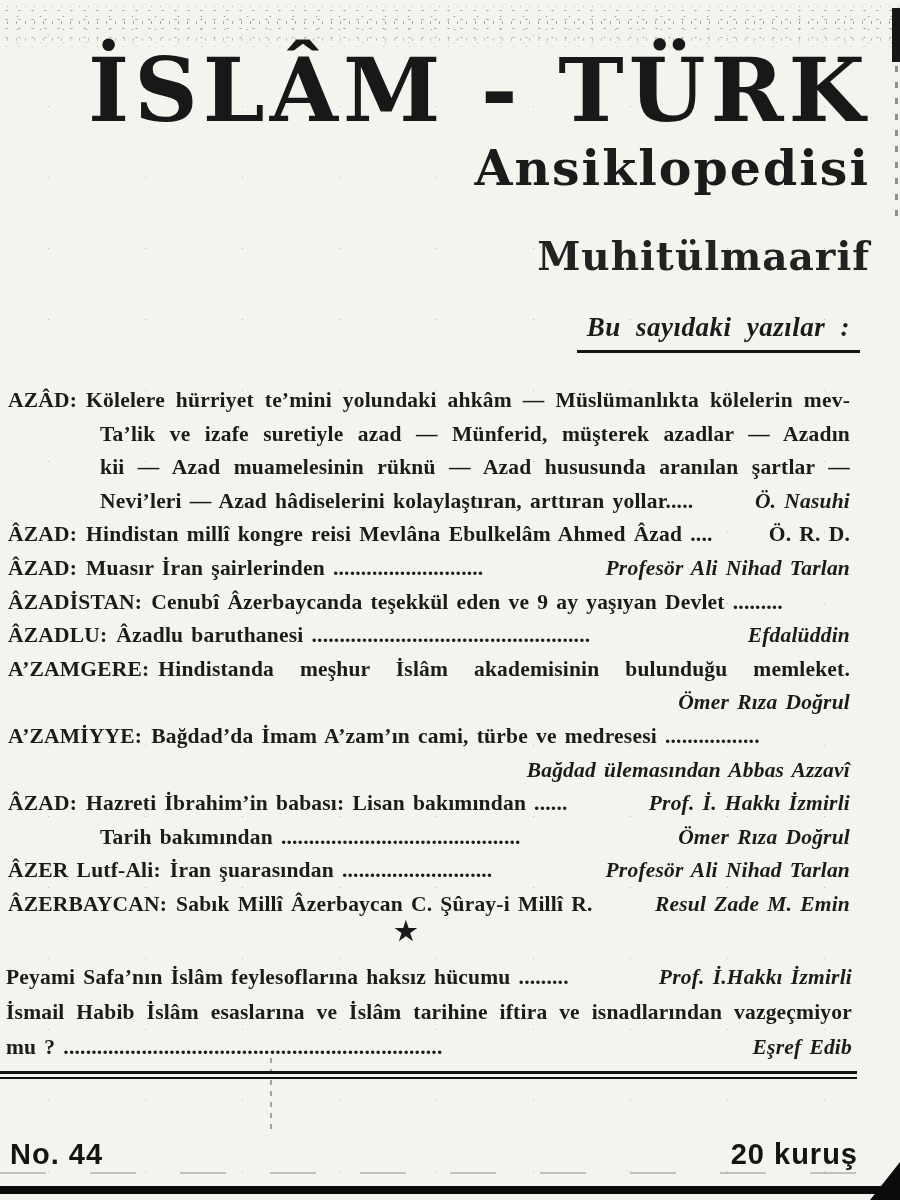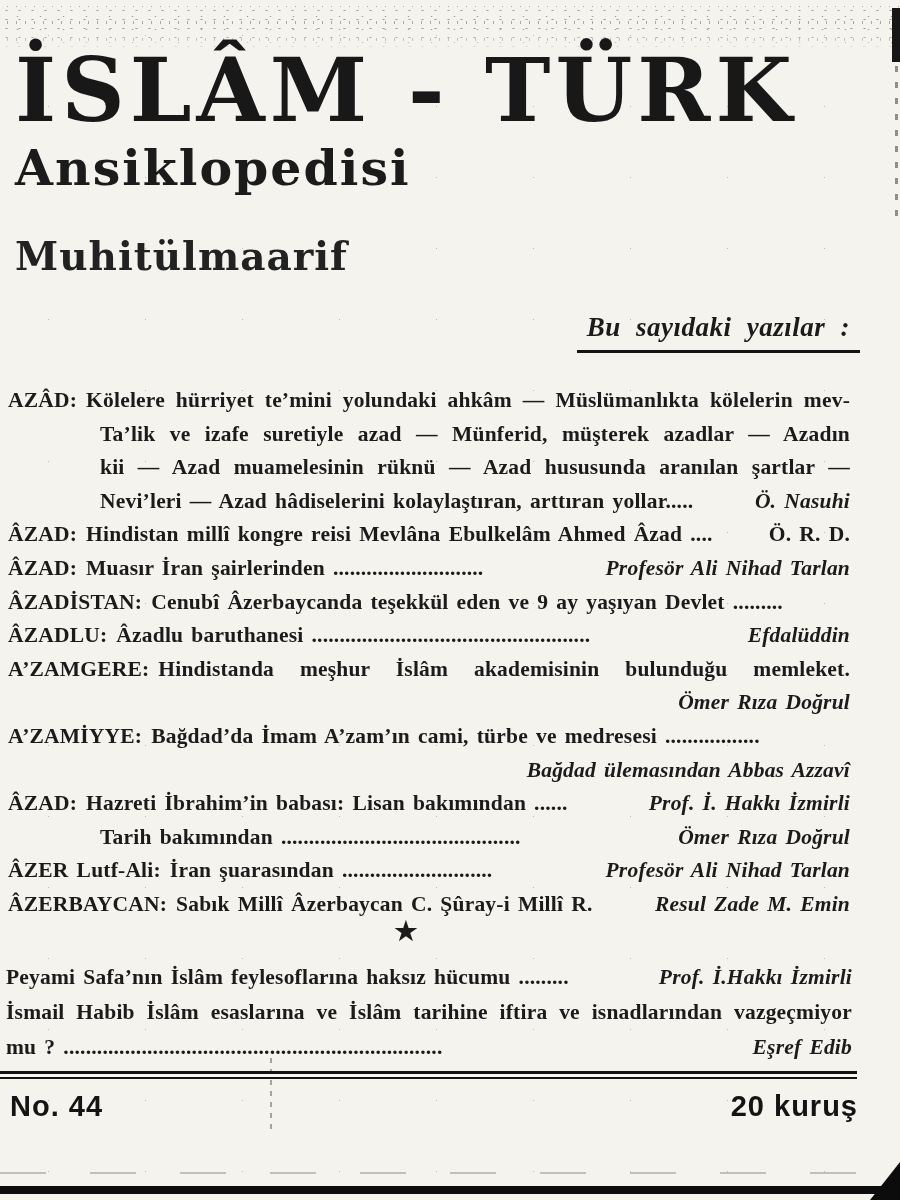--- a/index.html
+++ b/index.html
@@ -50,21 +50,21 @@
     position:absolute;top:1186px;left:0;width:900px;height:8px;
     background:#0c0c0c;
   }
   .corner-blob{
     position:absolute;bottom:0;right:0;width:0;height:0;
     border-left:30px solid transparent;
     border-bottom:38px solid #0c0c0c;
   }
 
   
-  .masthead{position:absolute;top:46px;left:0;width:870px;text-align:left;padding-left:15px;}
+  .masthead{position:absolute;top:46px;left:0;width:870px;text-align:right;}
   .title{
     font-family:"DejaVu Serif",serif;font-weight:700;
     font-size:88px;line-height:1.02;letter-spacing:5px;
     color:#181818;
   }
   .subtitle{
     font-family:"DejaVu Serif",serif;font-weight:700;
     font-size:49px;line-height:1.0;letter-spacing:2px;margin-top:8px;
   }
   .tagline{
@@ -117,21 +117,21 @@
     border-top:3px solid #111;border-bottom:2px solid #111;
   }
   .footer-vert-dots{
     position:absolute;top:1058px;left:270px;width:2px;height:72px;
     background:repeating-linear-gradient(180deg,rgba(15,15,15,.7) 0 5px, transparent 5px 11px);
     opacity:.5;
   }
   .issue-row{position:absolute;top:1090px;left:10px;width:848px;display:flex;justify-content:space-between;}
   .issue-no,.price{
     font-family:"Liberation Sans",sans-serif;font-weight:700;
-    font-size:29px;letter-spacing:1px;color:#141414;
+    font-size:29px;letter-spacing:1px;color:#141414;margin-top:48px;
   }
 </style>
 </head>
 <body>
 
 <div class="page">
 
   <div class="noise-band-top"></div>
   <div class="speckle-layer"></div>
   <div class="edge-mark-top-right"></div>

